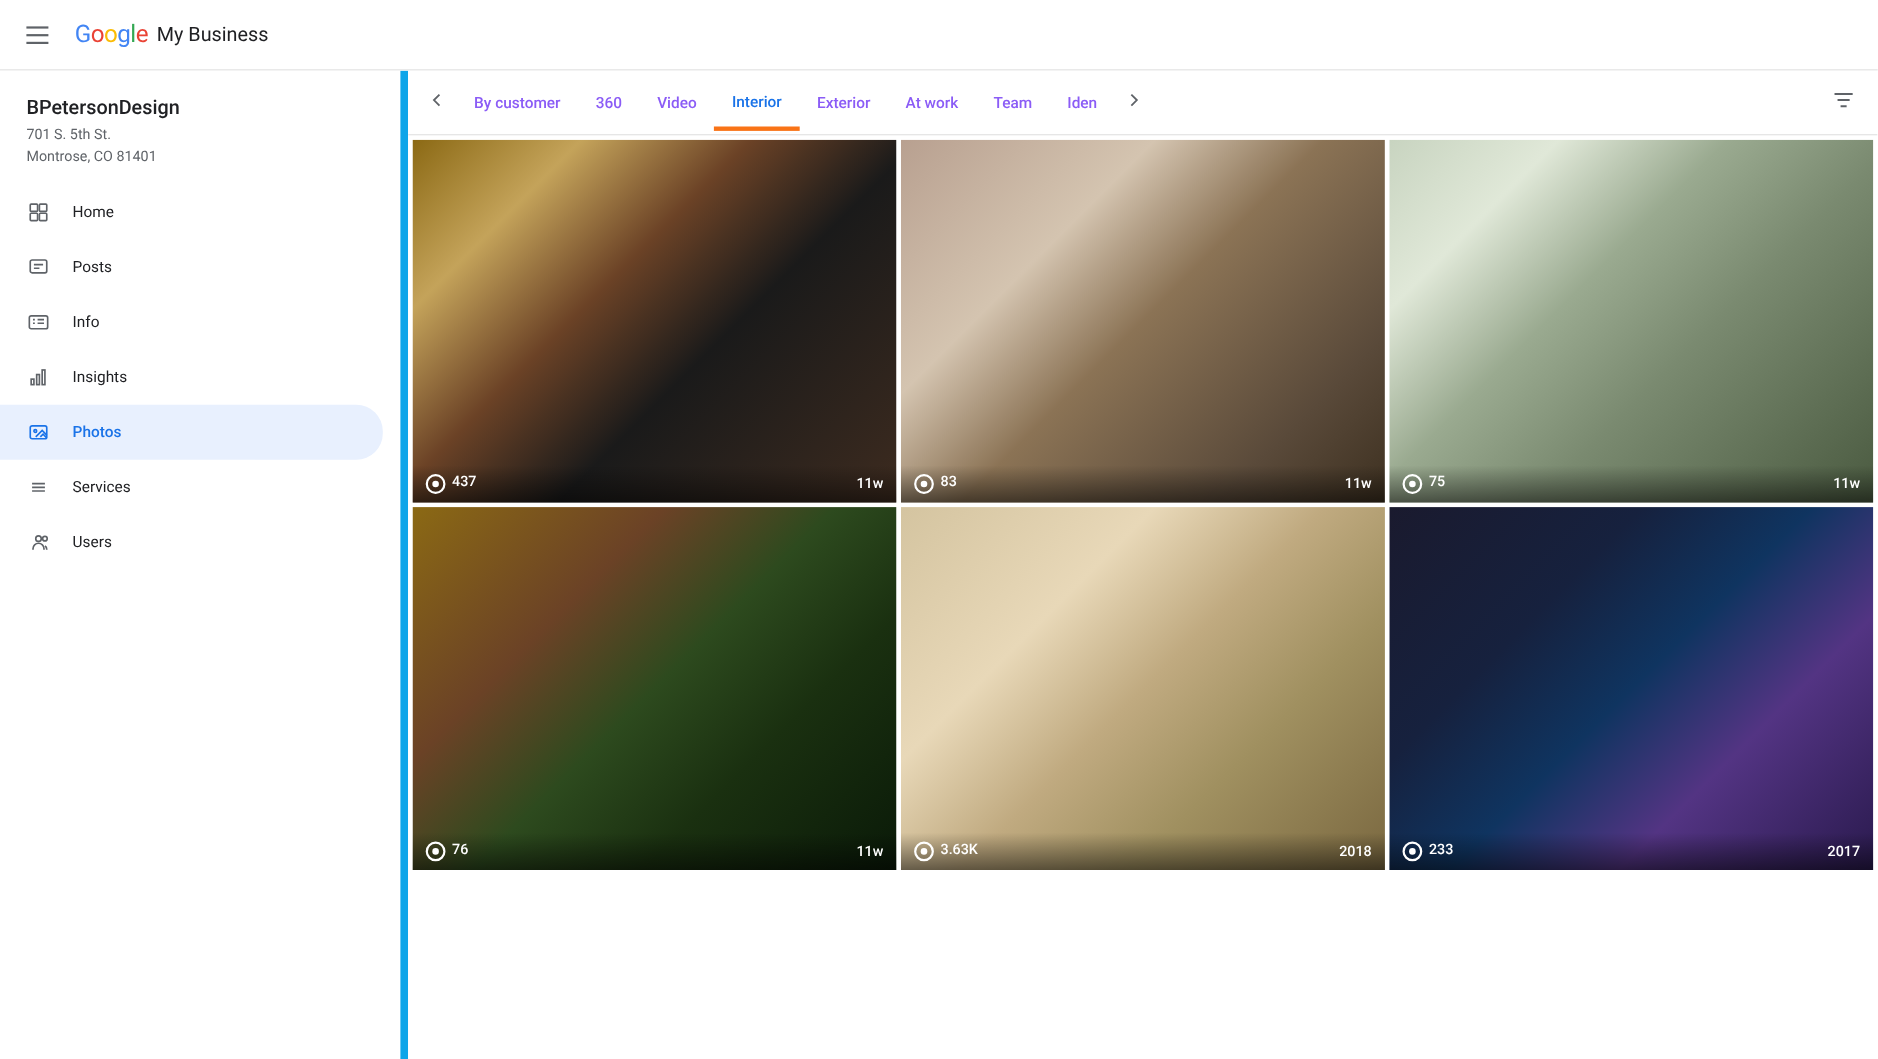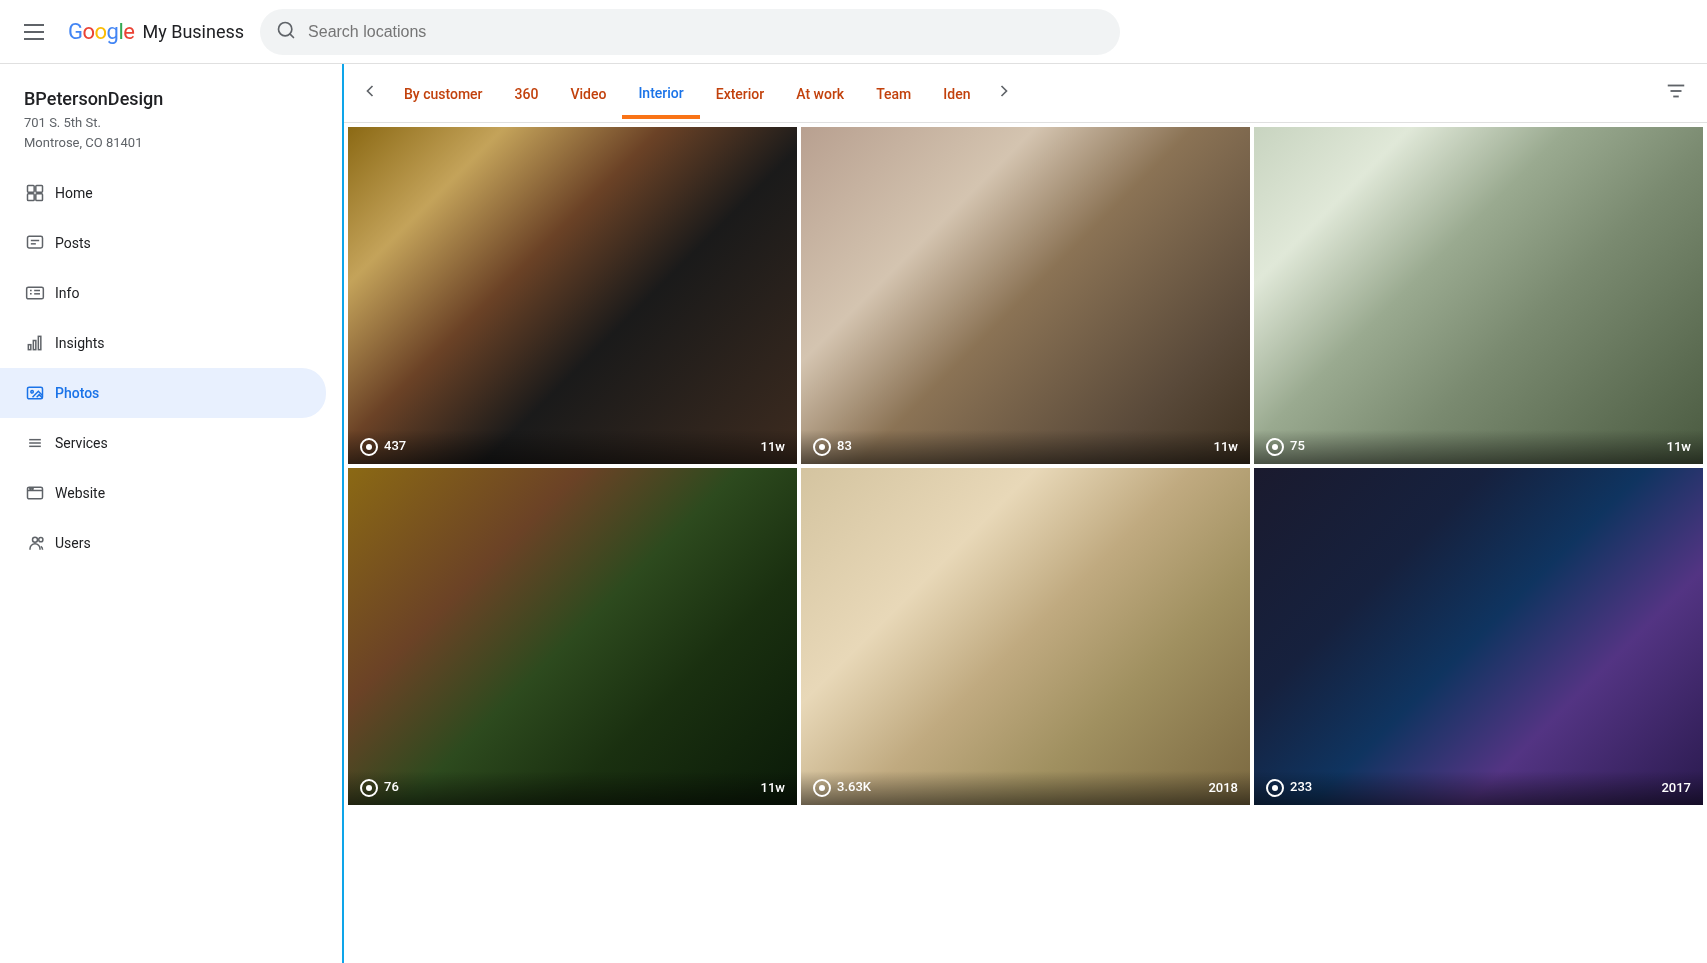--- a/index.html
+++ b/index.html
@@ -78,44 +78,44 @@
 
     
     .main-layout {
       display: flex;
       flex: 1;
       overflow: hidden;
     }
 
     
     .sidebar {
-      width: 344px;
+      width: 371px;
       flex-shrink: 0;
-      border-right: 2px solid #0ea5e9;
+      border-right: 7px solid #0ea5e9;
       overflow-y: auto;
       padding-top: 16px;
     }
     .business-info {
       padding: 8px 24px 16px;
     }
     .business-name {
       font-size: 18px;
       font-weight: 500;
       color: #202124;
       margin-bottom: 4px;
     }
     .business-address {
       font-size: 13px;
       color: #5f6368;
       line-height: 1.5;
     }
     .nav-item {
       display: flex;
       align-items: center;
-      gap: 9px;
+      gap: 20px;
       padding: 14px 24px;
       cursor: pointer;
       border-radius: 0 24px 24px 0;
       margin-right: 16px;
       color: #202124;
       font-size: 14px;
       font-weight: 400;
       transition: background 0.15s;
     }
     .nav-item.active {
@@ -156,21 +156,21 @@
       padding: 16px 8px;
       cursor: pointer;
       color: #5f6368;
       font-size: 18px;
       flex-shrink: 0;
     }
     .tab-item {
       padding: 18px 16px 14px;
       cursor: pointer;
       font-size: 14px;
-      color: #c2410c;
+      color: #8b5cf6;
       font-weight: 500;
       border-bottom: 3px solid transparent;
       white-space: nowrap;
       transition: color 0.15s;
     }
     .tab-item.active {
       color: #1a73e8;
       border-bottom: 4px solid #f97316;
     }
     .tab-sort {
@@ -250,29 +250,20 @@
     <span></span>
       <span></span>
       <span></span>
   </div>
   <div class="topbar-logo">
     <span class="google-logo">
       <span class="g">G</span><span class="o1">o</span><span class="o2">o</span><span class="g2">g</span><span class="l">l</span><span class="e">e</span>
     </span>
     <span class="app-title">My Business</span>
   </div>
-  <div class="search-bar">
-    <div class="search-icon-wrap">
-      <svg width="20" height="20" viewBox="0 0 24 24" fill="none" stroke="#5f6368" stroke-width="2" stroke-linecap="round" stroke-linejoin="round">
-        <circle cx="11" cy="11" r="8"></circle>
-          <line x1="21" y1="21" x2="16.65" y2="16.65"></line>
-      </svg>
-    </div>
-    <input type="text" placeholder="Search locations" style="">
-  </div>
 </div>
 
 <div class="main-layout">
 
   <div class="sidebar">
     <div class="business-info">
       <div class="business-name">BPetersonDesign</div>
       <div class="business-address">
         <span>701 S. 5th St.</span><br>
         <span>Montrose, CO 81401</span>
@@ -344,31 +335,20 @@
       <div class="nav-icon">
         <svg viewBox="0 0 24 24" fill="none" stroke="#5f6368" stroke-width="1.8">
             <line x1="5" y1="8" x2="19" y2="8"></line>
             <line x1="5" y1="12" x2="19" y2="12"></line>
             <line x1="5" y1="16" x2="19" y2="16"></line>
           </svg>
       </div>
       <span>Services</span>
     </div>
 
-    <div class="nav-item">
-      <div class="nav-icon">
-        <svg viewBox="0 0 24 24" fill="none" stroke="#5f6368" stroke-width="1.8">
-            <rect x="3" y="5" width="18" height="14" rx="2"></rect>
-            <line x1="3" y1="9" x2="21" y2="9"></line>
-            <circle cx="6.5" cy="7" r="0.8" fill="#5f6368"></circle>
-            <circle cx="9" cy="7" r="0.8" fill="#5f6368"></circle>
-          </svg>
-      </div>
-      <span>Website</span>
-    </div>
 
     <div class="nav-item">
       <div class="nav-icon">
         <svg viewBox="0 0 24 24" fill="none" stroke="#5f6368" stroke-width="1.8">
             <circle cx="12" cy="8" r="3"></circle>
             <path d="M6 20v-1a6 6 0 0 1 12 0v1"></path>
             <circle cx="19" cy="8" r="2.5"></circle>
             <path d="M21 20v-0.5a4 4 0 0 0-2-3.46"></path>
           </svg>
       </div>

